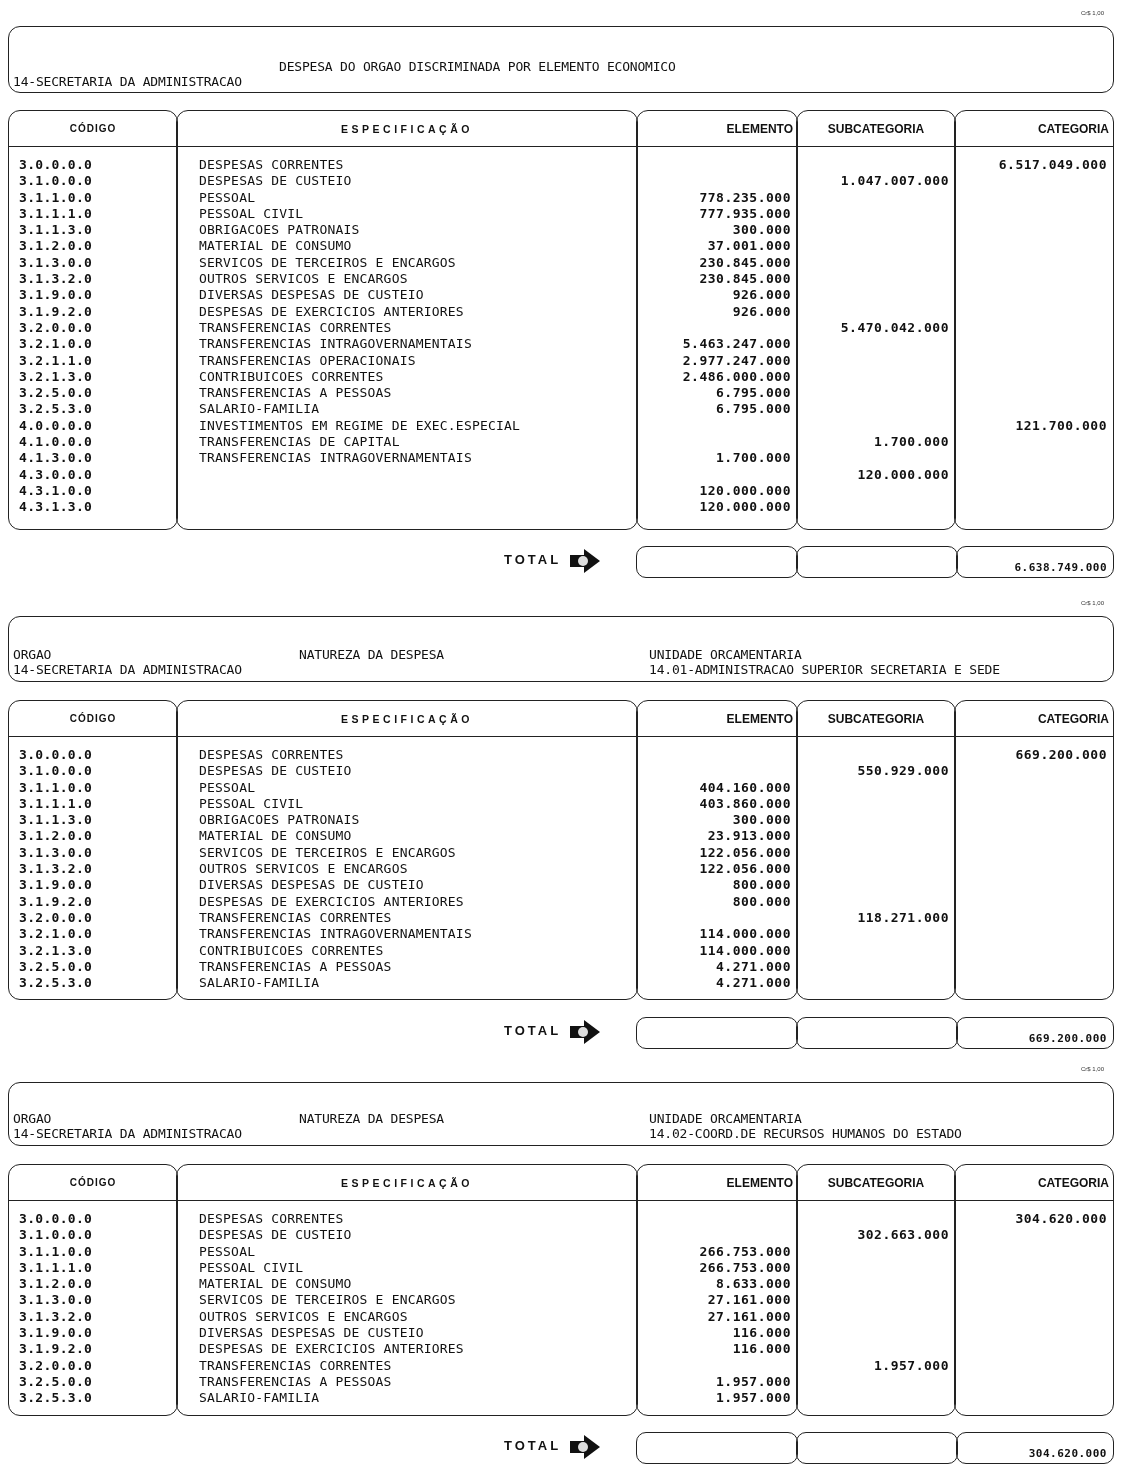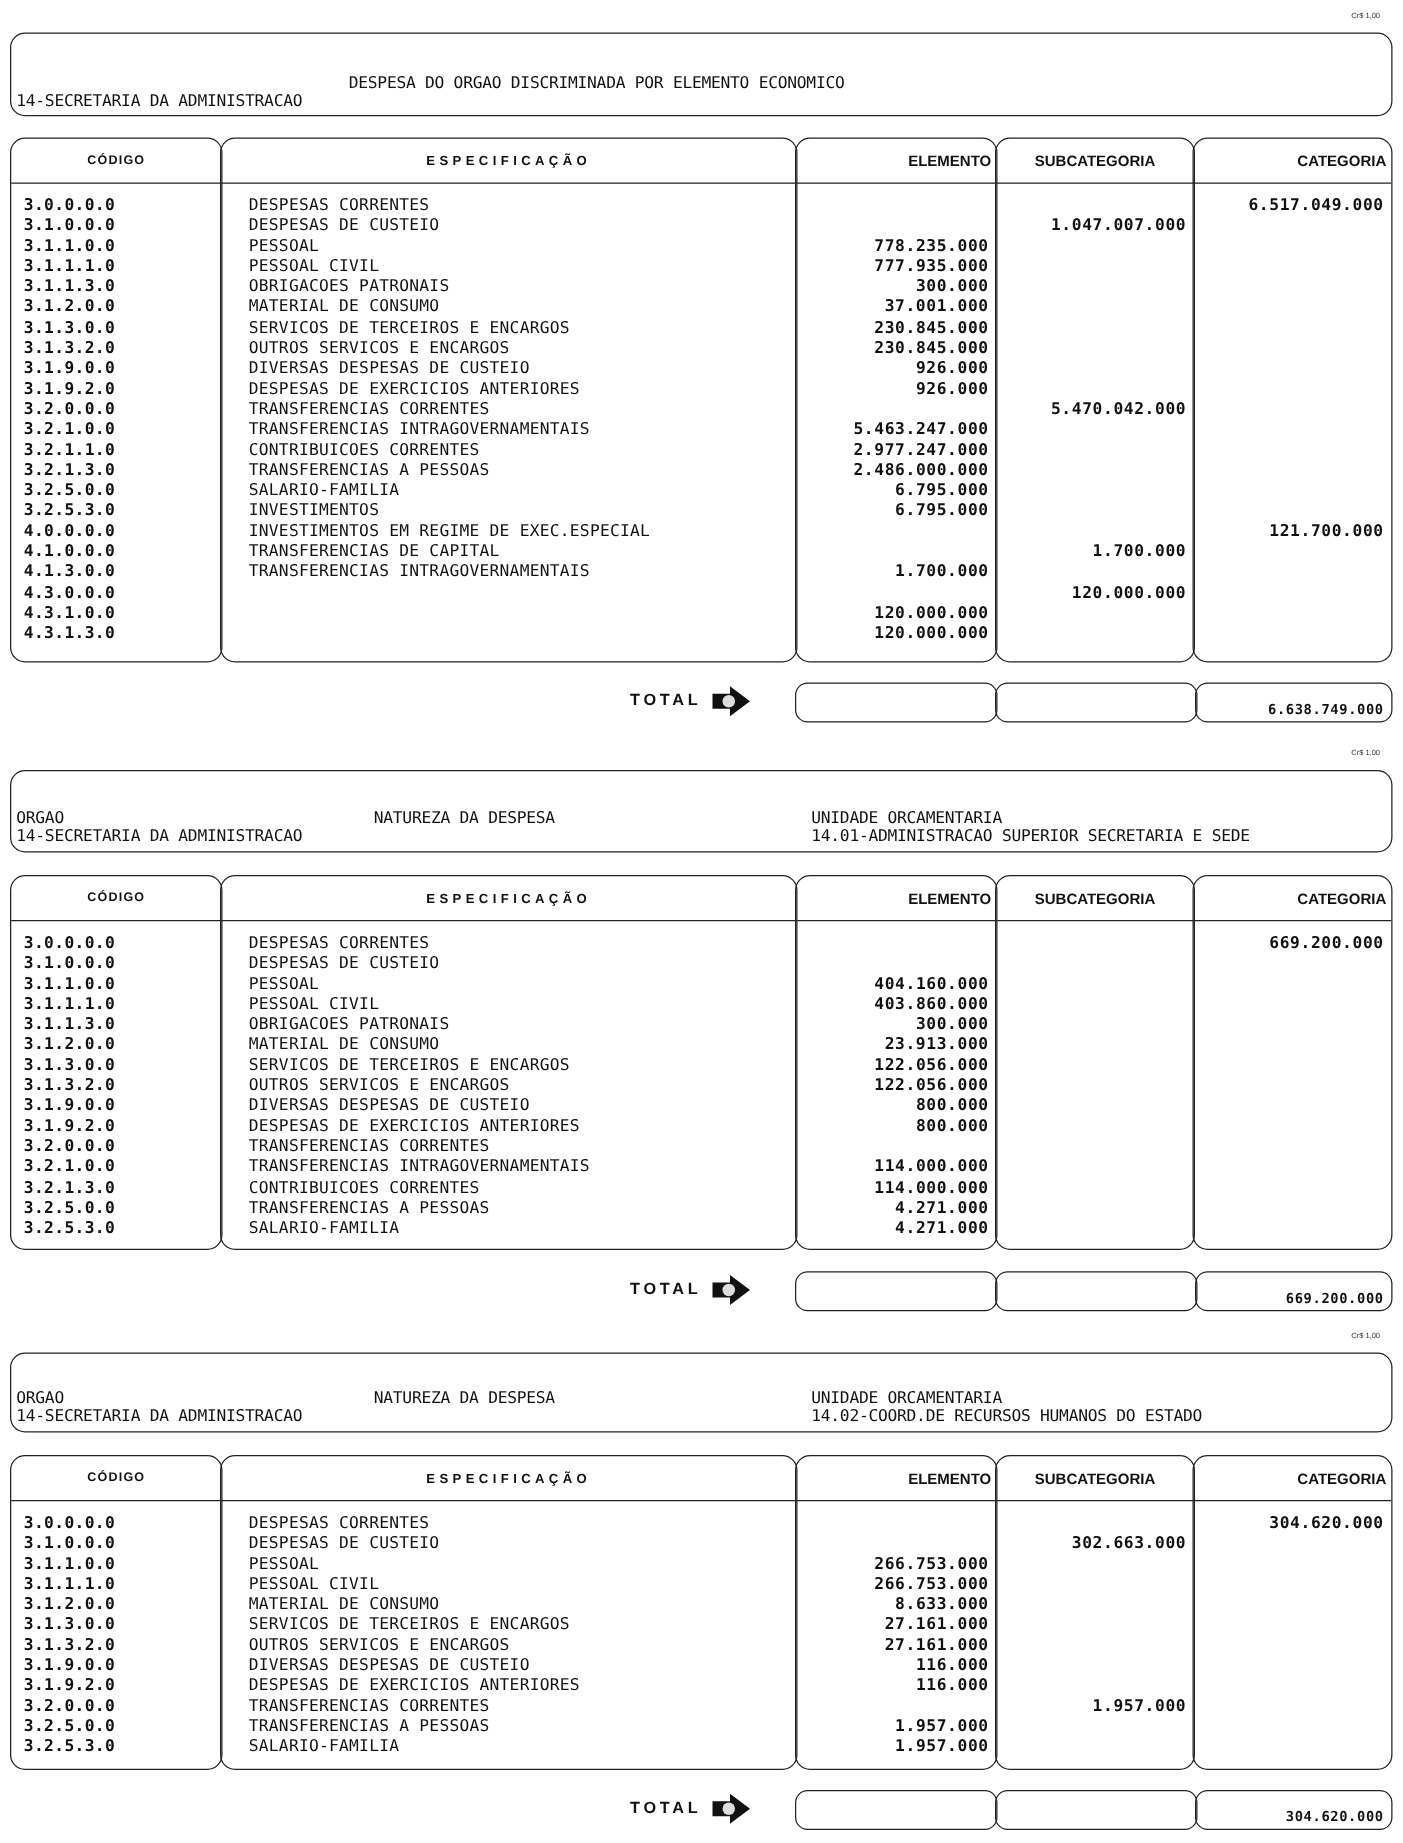--- a/index.html
+++ b/index.html
@@ -89,24 +89,24 @@
           <div class="row spec">PESSOAL</div>
           <div class="row spec">PESSOAL CIVIL</div>
           <div class="row spec">OBRIGACOES PATRONAIS</div>
           <div class="row spec">MATERIAL DE CONSUMO</div>
           <div class="row spec">SERVICOS DE TERCEIROS E ENCARGOS</div>
           <div class="row spec">OUTROS SERVICOS E ENCARGOS</div>
           <div class="row spec">DIVERSAS DESPESAS DE CUSTEIO</div>
           <div class="row spec">DESPESAS DE EXERCICIOS ANTERIORES</div>
           <div class="row spec">TRANSFERENCIAS CORRENTES</div>
           <div class="row spec">TRANSFERENCIAS INTRAGOVERNAMENTAIS</div>
+          <div class="row spec">TRANSFERENCIAS OPERACIONAIS</div>
           <div class="row spec">CONTRIBUICOES CORRENTES</div>
           <div class="row spec">TRANSFERENCIAS A PESSOAS</div>
           <div class="row spec">SALARIO-FAMILIA</div>
-          <div class="row spec">INVESTIMENTOS</div>
           <div class="row spec">INVESTIMENTOS EM REGIME DE EXEC.ESPECIAL</div>
           <div class="row spec">TRANSFERENCIAS DE CAPITAL</div>
           <div class="row spec">TRANSFERENCIAS INTRAGOVERNAMENTAIS</div>
         </div>
     </div>
     <div class="col" style="left:628px;width:162px;height:420px;">
       <div class="head right">ELEMENTO</div>
       <div class="rows">
           <div class="row num"></div>
           <div class="row num"></div>
@@ -272,20 +272,37 @@
           <div class="row num">800.000</div>
           <div class="row num"></div>
           <div class="row num">114.000.000</div>
           <div class="row num">114.000.000</div>
           <div class="row num">4.271.000</div>
           <div class="row num">4.271.000</div>
         </div>
     </div>
     <div class="col" style="left:788px;width:160px;height:300px;">
       <div class="head center">SUBCATEGORIA</div>
+      <div class="rows">
+          <div class="row num"></div>
+          <div class="row num">550.929.000</div>
+          <div class="row num"></div>
+          <div class="row num"></div>
+          <div class="row num"></div>
+          <div class="row num"></div>
+          <div class="row num"></div>
+          <div class="row num"></div>
+          <div class="row num"></div>
+          <div class="row num"></div>
+          <div class="row num">118.271.000</div>
+          <div class="row num"></div>
+          <div class="row num"></div>
+          <div class="row num"></div>
+          <div class="row num"></div>
+        </div>
     </div>
     <div class="col" style="left:946px;width:160px;height:300px;">
       <div class="head right">CATEGORIA</div>
       <div class="rows">
           <div class="row num">669.200.000</div>
           <div class="row num"></div>
           <div class="row num"></div>
           <div class="row num"></div>
           <div class="row num"></div>
           <div class="row num"></div>

